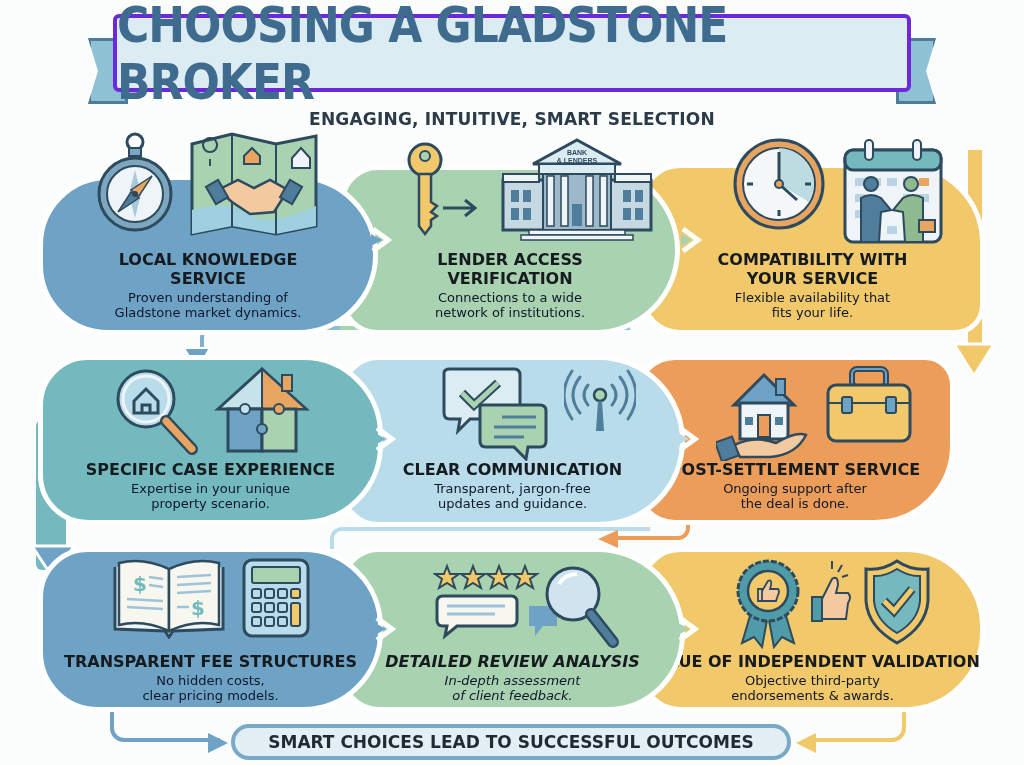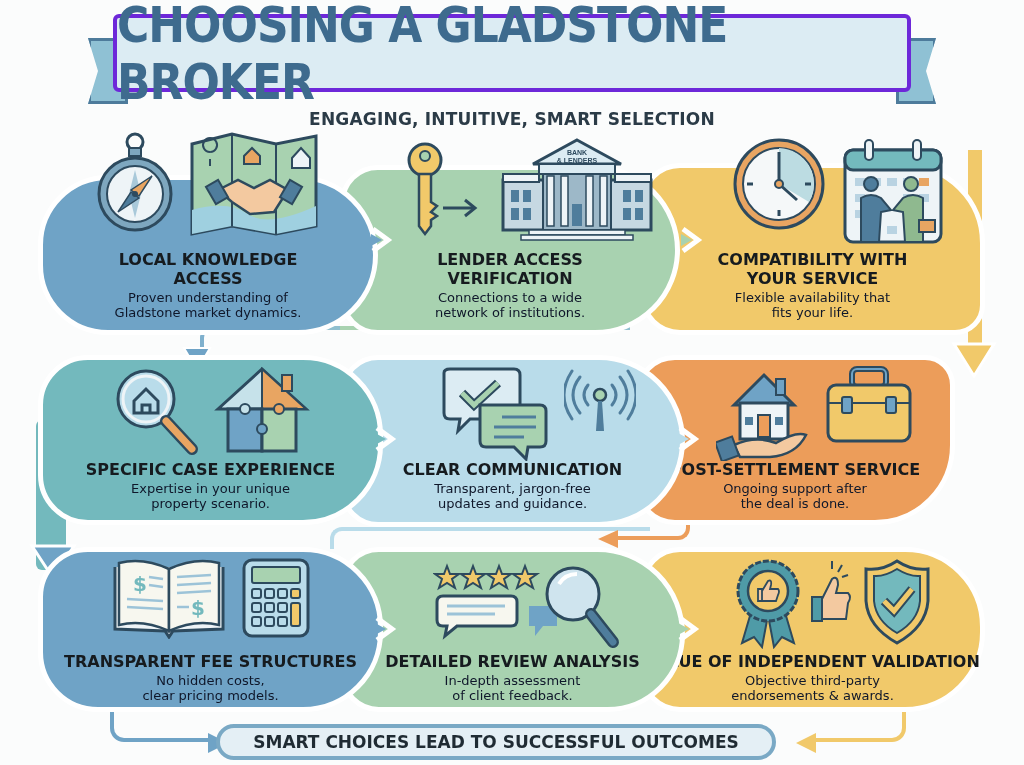--- a/index.html
+++ b/index.html
@@ -20,21 +20,21 @@
   .card { position: absolute; border: 5px solid #ffffff; border-radius: 60px; overflow: visible; }
   .card .icons { position: absolute; left: 0; right: 0; display: flex; justify-content: center; gap: 14px; }
   .card .text { position: absolute; left: 0; right: 0; text-align: center; }
   .card-title { font-family: "DejaVu Sans", sans-serif; font-weight: bold; font-size: 16px; color: #161b1f; line-height: 19px; }
   .card-desc { font-family: "DejaVu Sans", sans-serif; font-size: 13px; color: #0f172a; line-height: 15px; margin-top: 2px; }
 
   
   .conn { position: absolute; border-radius: 10px; }
 
   
-  .footer-pill { position: absolute; left: 216px; top: 724px; width: 560px; height: 36px; background: #e4eff5; border: 4px solid #7aa9c5; border-radius: 18px; display: flex; align-items: center; justify-content: center; }
+  .footer-pill { position: absolute; left: 231px; top: 724px; width: 560px; height: 36px; background: #e4eff5; border: 4px solid #7aa9c5; border-radius: 18px; display: flex; align-items: center; justify-content: center; }
   .footer-text { font-family: "DejaVu Sans", sans-serif; font-weight: bold; font-size: 17px; color: #1f2b33; }
   svg { display: block; }
 </style>
 </head>
 <body>
 
 <div class="ribbon-tail left"></div>
 <div class="ribbon-tail right"></div>
 <div class="title-box">
   <span class="title-text">CHOOSING A GLADSTONE BROKER</span>
@@ -91,21 +91,21 @@
       <line x1="88" y1="14" x2="88" y2="104" stroke="#2d4a5e" stroke-width="2"></line>
       <path d="M22,22 a7,7 0 1,1 0.1,0 M22,36 l0,-7" fill="none" stroke="#2d4a5e" stroke-width="2"></path>
       <polygon points="56,26 64,18 72,26 72,34 56,34" fill="#e8a562" stroke="#2d4a5e" stroke-width="2"></polygon>
       <polygon points="104,28 113,18 122,28 122,38 104,38" fill="#eef4f7" stroke="#2d4a5e" stroke-width="2"></polygon>
       <path d="M30,60 L50,50 L66,58 L82,50 L100,60 L86,82 L62,84 L44,72Z" fill="#f3c9a0" stroke="#2d4a5e" stroke-width="2.5"></path>
       <rect x="22" y="52" width="14" height="20" transform="rotate(-30 29 62)" fill="#4f7d9c" stroke="#2d4a5e" stroke-width="2"></rect>
       <rect x="96" y="52" width="14" height="20" transform="rotate(30 103 62)" fill="#4f7d9c" stroke="#2d4a5e" stroke-width="2"></rect>
     </svg>
   </div>
   <div class="text" style="top:70px;">
-    <div class="card-title"><span>LOCAL KNOWLEDGE</span><br><span>ACCESS</span></div>
+    <div class="card-title"><span>LOCAL KNOWLEDGE</span><br><span>SERVICE</span></div>
     <div class="card-desc"><span>Proven understanding of</span><br><span>Gladstone market dynamics.</span></div>
   </div>
 </div>
 <svg style="position:absolute;left:368px;top:226px;z-index:5" width="26" height="28">
     <polyline points="5,3 20,14 5,25" fill="none" stroke="#fff" stroke-width="5"></polyline>
     <polygon points="3,8 14,14 3,20" fill="#6fa3c6"></polygon>
   </svg>
 
 <div class="card" style="left:340px; top:165px; width:340px; height:170px; background:#a8d2b0; border-radius:40px 90px 90px 40px; z-index:2;">
   <div class="icons" style="top:-32px; left:40px;">
@@ -331,21 +331,21 @@
   <div class="text" style="top:100px;">
     <div class="card-title">TRANSPARENT FEE STRUCTURES</div>
     <div class="card-desc"><span>No hidden costs,</span><br><span>clear pricing models.</span></div>
   </div>
 </div>
 <svg style="position:absolute;left:372px;top:615px;z-index:5" width="26" height="28">
     <polyline points="5,3 20,14 5,25" fill="none" stroke="#fff" stroke-width="5"></polyline>
     <polygon points="3,8 14,14 3,20" fill="#6fa3c6"></polygon>
   </svg>
 
-<div class="card" style="left:340px; top:547px; width:345px; height:165px; background:#a8d2b0; border-radius:40px 90px 80px 40px; z-index:2;">
+<div class="card" style="left:340px; top:547px; width:345px; height:165px; background:#a8d2b0; border-radius:40px 90px 80px 40px; z-index:2;font-style:italic;">
   <div class="icons" style="top:10px; left:30px;">
     <svg width="190" height="90" viewBox="0 0 190 90">
       <g fill="#f1c96a" stroke="#2d4a5e" stroke-width="2">
         <polygon points="14,4 17,12 26,12 19,17 22,26 14,21 6,26 9,17 2,12 11,12"></polygon>
         <polygon points="40,4 43,12 52,12 45,17 48,26 40,21 32,26 35,17 28,12 37,12"></polygon>
         <polygon points="66,4 69,12 78,12 71,17 74,26 66,21 58,26 61,17 54,12 63,12"></polygon>
         <polygon points="92,4 95,12 104,12 97,17 100,26 92,21 84,26 87,17 80,12 89,12"></polygon>
       </g>
       <path d="M4,40 Q4,34 10,34 L78,34 Q84,34 84,40 L84,58 Q84,64 78,64 L24,64 L12,74 L14,64 L10,64 Q4,64 4,58Z" fill="#f7f7ef" stroke="#2d4a5e" stroke-width="3"></path>
       <g stroke="#9cc3d8" stroke-width="3">

